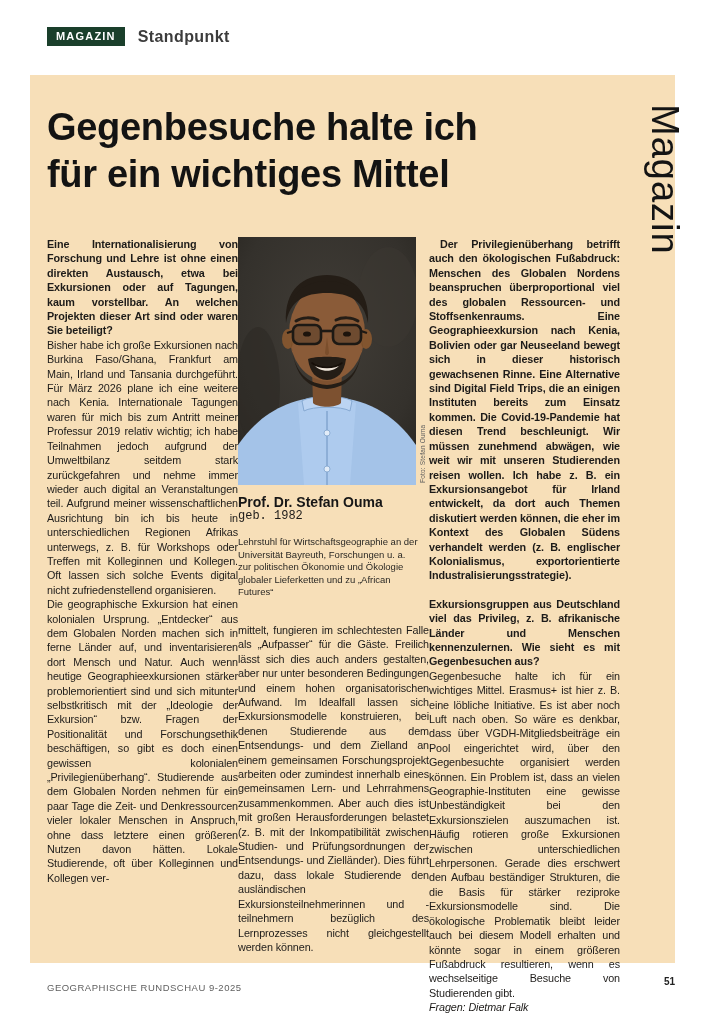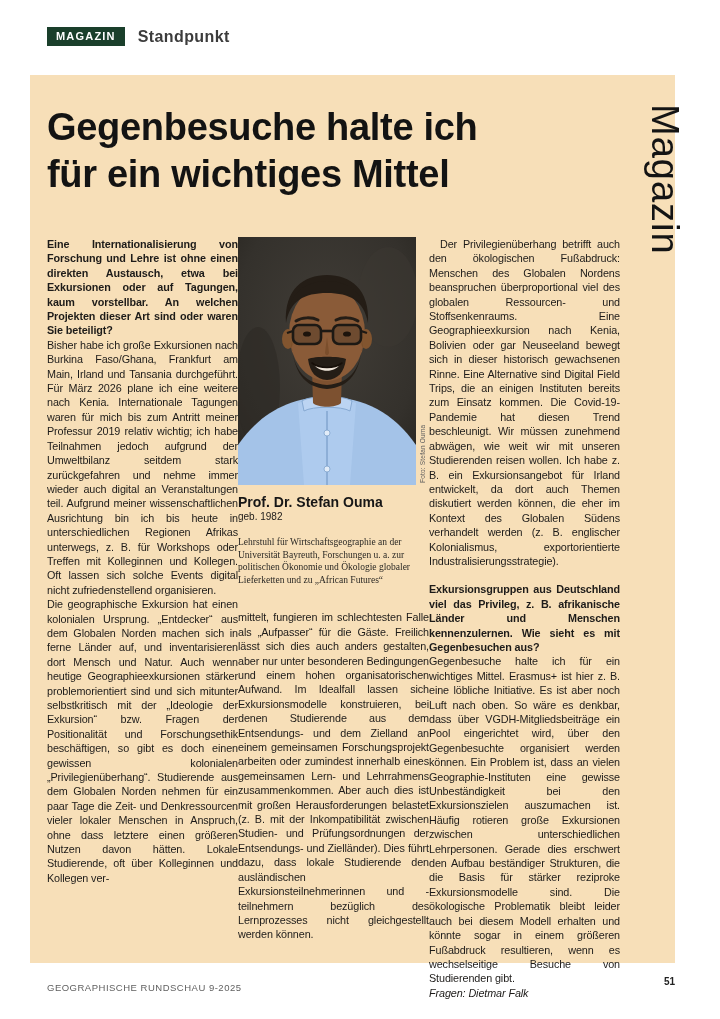--- a/index.html
+++ b/index.html
@@ -40,35 +40,35 @@
     display:flex;
   }
   .col{width:191px;flex:0 0 191px;}
   .col p{margin:0;}
   .bodytext{
     font-size:10.8px;line-height:14.4px;letter-spacing:-0.1px;
     text-align:justify;color:#1d1b19;
   }
   .q{font-weight:700;}
   p.a + p.q, p.q + p.q{margin-top:14px;}
-  .indent{text-indent:11px;}
+  .indent{text-indent:11px;font-weight:bold;}
   .byline{font-style:italic;font-size:10.8px;line-height:14.4px;}
   
   .photo-wrap{position:relative;width:191px;margin-bottom:11px;}
   .photo{display:block;width:178px;height:248px;}
   .photo-credit{
     position:absolute;left:181px;top:246px;transform:rotate(-90deg);
     transform-origin:0 0;white-space:nowrap;
     font-size:6.5px;color:#5d5d5d;letter-spacing:0.2px;
   }
   .cap-name{font-size:14px;font-weight:700;line-height:13.5px;color:#161616;}
-  .cap-birth{font-size:10px;line-height:13.5px;color:#1d1b19;}
+  .cap-birth{font-size:12px;line-height:13.5px;color:#1d1b19;font-family:Liberation Mono, monospace;}
   .cap-bio{
     margin-top:13px;font-size:9.5px;line-height:12.6px;color:#2a2824;
-    width:182px;margin-bottom:24px;font-family:Liberation Serif, serif;
+    width:182px;margin-bottom:24px;
   }
   
   .footer-journal{
     position:absolute;left:47px;top:982px;font-size:9.5px;color:#5f5f5f;
     letter-spacing:0.5px;
   }
   .footer-page{
     position:absolute;right:45px;top:976px;font-size:10px;font-weight:700;color:#222222;
   }
 </style>

